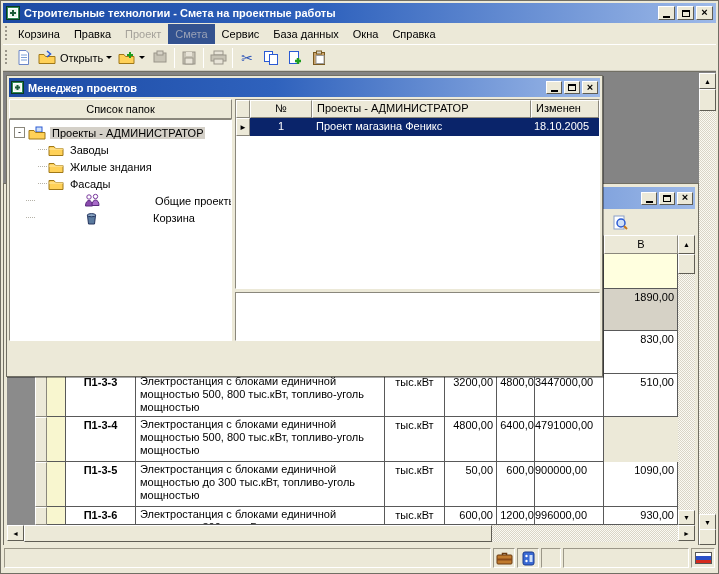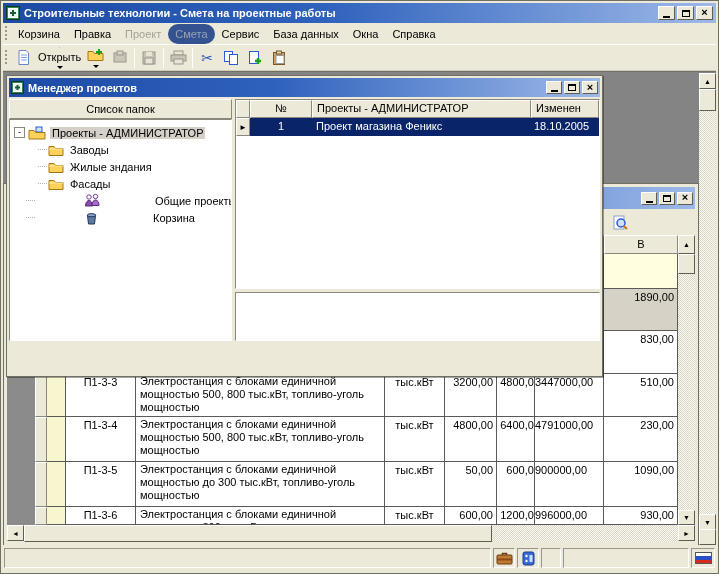--- a/index.html
+++ b/index.html
@@ -17,25 +17,25 @@
   .g-min { width:7px; height:2px; background:#000; margin-top:7px; }
   .g-max { width:8px; height:7px; border:1px solid #000; border-top-width:2px; }
   .g-close { font-size:11px; font-weight:bold; line-height:1; margin-top:-1px; }
 
   
   .menubar { height:22px; display:flex; align-items:center; background:#ece9d8; border-bottom:1px solid #fff; }
   .grip { width:2px; height:16px; margin:0 4px 0 2px;
     background:repeating-linear-gradient(#9a968a 0 2px, transparent 2px 4px); }
   .mitem { padding:4px 7px; }
   .mitem.disabled { color:#a5a29a; }
-  .mitem.selected { background:#33528f; color:#99a1b6;border-radius:10px; }
+  .mitem.selected { background:#33528f; color:#99a1b6; }
 
   
   .toolbar { height:26px; display:flex; align-items:center; background:#ece9d8; border-bottom:1px solid #cfccc0; }
-  .tbtn { height:22px; min-width:24px; display:flex; align-items:center; justify-content:center; padding:0 3px; gap:3px;flex-direction:column; }
+  .tbtn { height:22px; min-width:24px; display:flex; align-items:center; justify-content:center; padding:0 3px; gap:3px; }
   .tsep { width:1px; height:20px; background:#aca899; border-right:1px solid #fff; margin:0 2px; }
   .drop { width:0; height:0; border-top:3px solid #000; border-left:3px solid transparent; border-right:3px solid transparent; }
   .cuticon { color:#2a52b8; font-size:14px; line-height:1; }
 
   
   .mdi { position:relative; height:474px; background:#848484; overflow:hidden;
     border-top:1px solid #716f64; }
 
   
   .sbtn { width:17px; height:16px; background:#ece9d8; border:1px solid; border-color:#fff #5f5d54 #5f5d54 #fff;
@@ -64,21 +64,21 @@
   .ghead { display:flex; height:19px; }
   .h { background:#ece9d8; border:1px solid; border-color:#fff #8a877c #8a877c #fff; text-align:center; padding-top:2px; }
   .h-blank { width:597px; }
   .h-b { width:74px; }
   .gbody { position:relative; padding-left:28px; }
   .darkcol { position:absolute; left:0; top:0; bottom:0; width:28px; background:#8b8b8b; }
   .grow { display:flex; }
   .cell { border-right:1px solid #595959; border-bottom:1px solid #595959; background:#fff; overflow:hidden; }
   .c-mark { width:12px; background:#ece9d8; border:1px solid; border-color:#fff #8a877c #8a877c #fff; }
   .c-yel  { width:19px; background:#f8f6cf; }
-  .c-code { width:70px; text-align:center; padding-top:2px; }
+  .c-code { width:70px; text-align:center; padding-top:2px;font-weight:bold; }
   .c-desc { width:249px; padding:1px 4px; line-height:13px; }
   .c-unit { width:60px; text-align:center; padding-top:2px; }
   .c-n1 { width:52px; text-align:right; padding:2px 3px 0 0; }
   .c-n2 { width:38px; }
   .c-n2 span { display:block; white-space:nowrap; text-align:right; margin-right:-6px; padding-top:2px; }
   .c-n3 { width:69px; text-align:left; padding:2px 3px 0 0; }
   .c-b  { width:74px; text-align:right; padding:2px 3px 0 0; }
   .c-b.hl { background:#ffffdf; }
   .c-b.gr { background:#d6d2c6; }
   .gvs { position:absolute; right:0; top:0; bottom:0; width:17px; display:flex; flex-direction:column; }
@@ -339,21 +339,20 @@
             <span class="cell c-mark"></span>
             <span class="cell c-yel"></span>
             <span class="cell c-code">П1-3-4</span>
             <span class="cell c-desc">Электростанция с блоками единичной мощностью 500, 800 тыс.кВт, топливо-уголь мощностью</span>
             <span class="cell c-unit">тыс.кВт</span>
             <span class="cell c-n1">4800,00</span>
             <span class="cell c-n2">
                 <span>6400,00</span>
               </span>
             <span class="cell c-n3">4791000,00</span>
-            <span class="cell c-b">230,00</span>
           </div>
 
           <div class="grow r5">
             <span class="cell c-mark"></span>
             <span class="cell c-yel"></span>
             <span class="cell c-code">П1-3-5</span>
             <span class="cell c-desc">Электростанция с блоками единичной мощностью до 300 тыс.кВт, топливо-уголь мощностью</span>
             <span class="cell c-unit">тыс.кВт</span>
             <span class="cell c-n1">50,00</span>
             <span class="cell c-n2">

